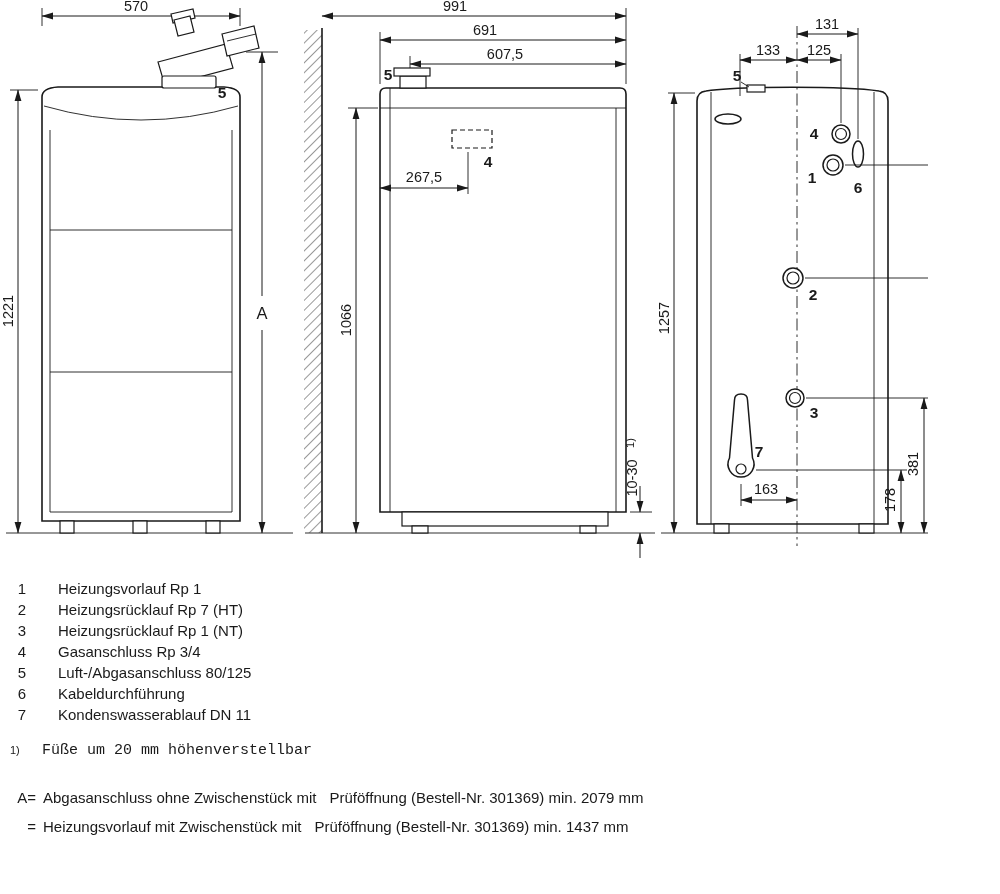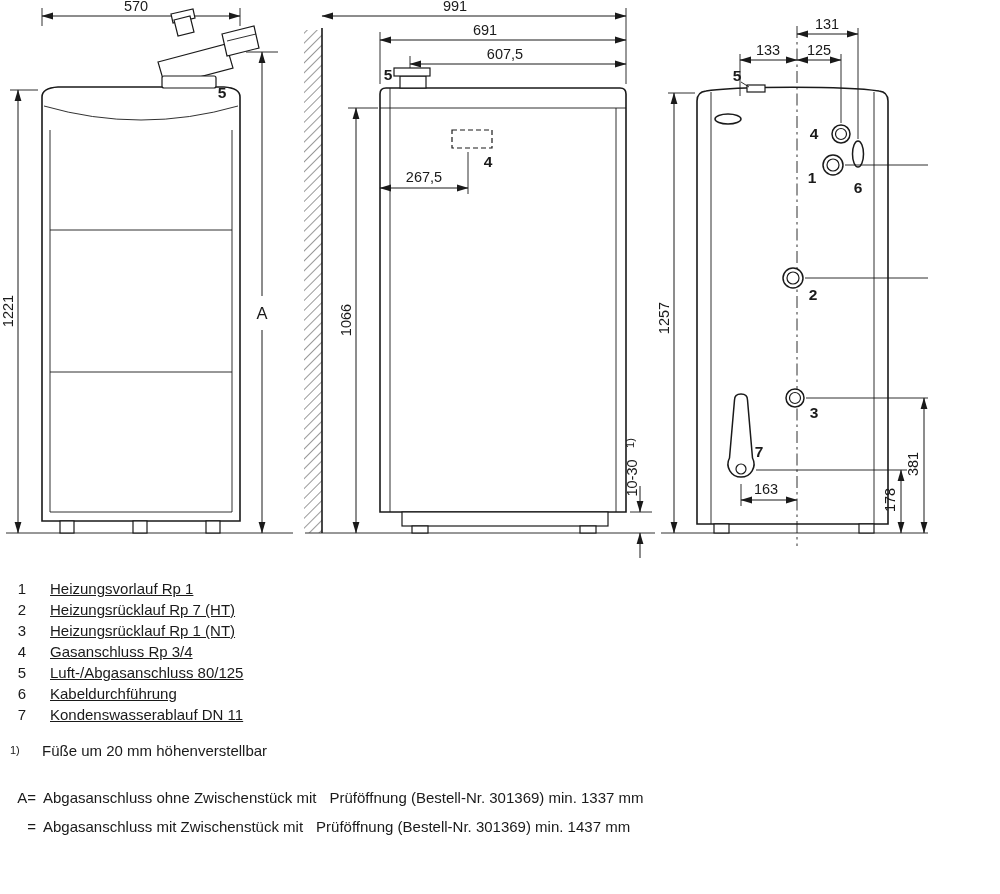--- a/index.html
+++ b/index.html
@@ -18,25 +18,25 @@
   .tl{stroke:#1a1a1a;stroke-width:0.9;fill:none;}
   .tl2{stroke:#1a1a1a;stroke-width:1.2;fill:#fff;}
   .cl{stroke:#1a1a1a;stroke-width:0.9;fill:none;stroke-dasharray:12 4 2.5 4;}
   .c1{fill:#fff;stroke:#1a1a1a;stroke-width:1.5;}
   .c2{fill:none;stroke:#1a1a1a;stroke-width:1.2;}
   .gasdash{stroke:#1a1a1a;stroke-width:1.2;fill:none;stroke-dasharray:5 3;}
 
   .legend{position:absolute;left:10px;top:578px;font-size:15px;line-height:21px;}
   .legend-row{display:flex;}
   .lnum{width:16px;text-align:right;flex:none;}
-  .ltext{margin-left:24px;text-decoration:underline;}
+  .ltext{margin-left:32px;}
   .footnote{margin-top:15px;display:flex;}
   .fmark{width:20px;flex:none;}
   .fmark sup{font-size:11px;}
-  .ftext{margin-left:12px;}
+  .ftext{margin-left:12px;font-family:Liberation Mono, monospace;}
   .notes{margin-top:22px;}
   .note-row{display:flex;margin-bottom:8px;}
   .nlabel{width:26px;flex:none;text-align:right;}
   .ntext{margin-left:7px;display:flex;flex-direction:row;}
   .nline2{padding-left:13px;}
 </style>
 </head>
 <body>
 
 <div class="page">
@@ -279,26 +279,26 @@
   <div class="footnote">
     <span class="fmark"><sup>1)</sup></span>
     <span class="ftext">Füße um 20 mm höhenverstellbar</span>
   </div>
 
   <div class="notes">
     <div class="note-row">
       <span class="nlabel">A=</span>
       <span class="ntext">
         <span class="nline1">Abgasanschluss ohne Zwischenstück mit</span>
-        <span class="nline2">Prüföffnung (Bestell-Nr. 301369) min. 1337 mm</span>
+        <span class="nline2">Prüföffnung (Bestell-Nr. 301369) min. 2079 mm</span>
       </span>
     </div>
     <div class="note-row">
       <span class="nlabel">=</span>
       <span class="ntext">
-        <span class="nline1">Abgasanschluss mit Zwischenstück mit</span>
+        <span class="nline1">Heizungsvorlauf mit Zwischenstück mit</span>
         <span class="nline2">Prüföffnung (Bestell-Nr. 301369) min. 1437 mm</span>
       </span>
     </div>
   </div>
 </div>
 
 </div>
 
 </body></html>

